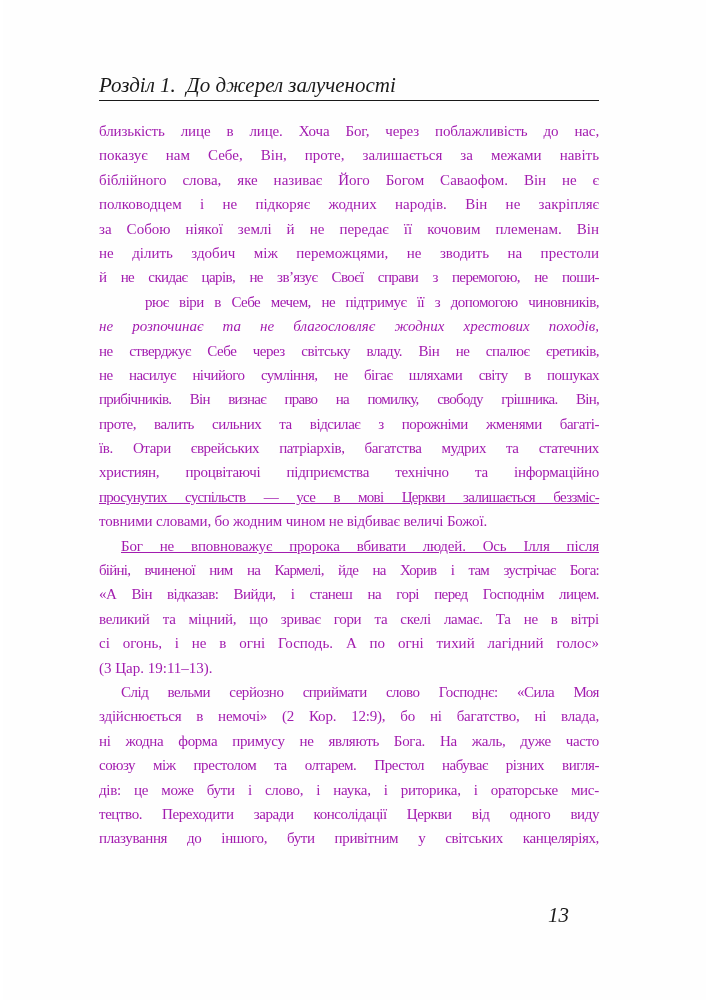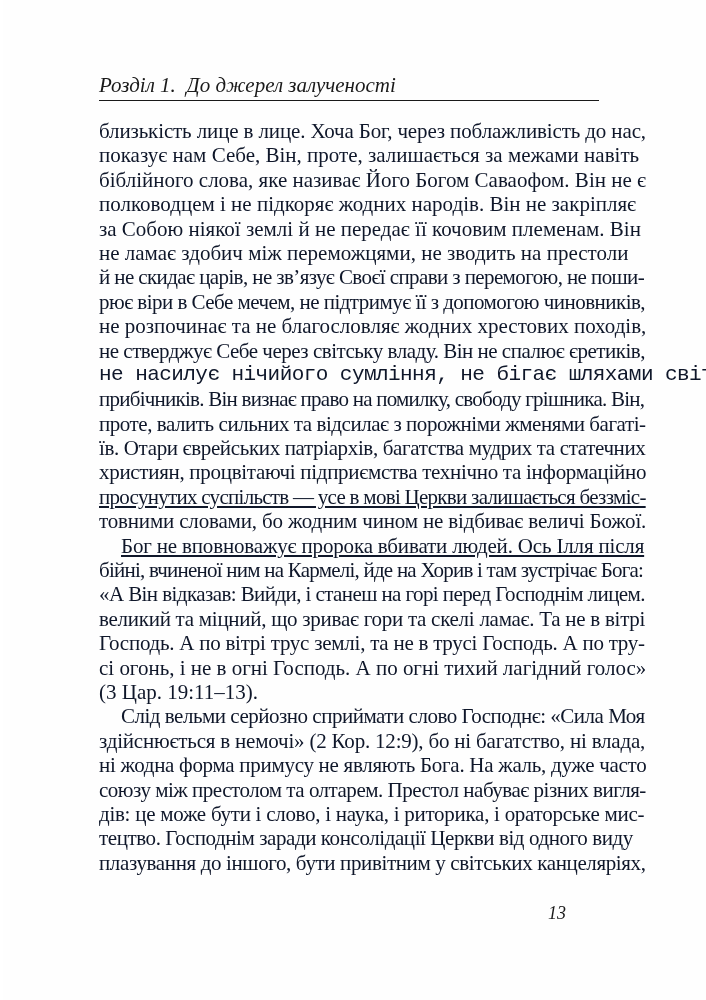--- a/index.html
+++ b/index.html
@@ -10,67 +10,66 @@
     font-family: "Liberation Serif", "DejaVu Serif", serif;
     font-style: italic; font-size: 21px; color: #1a1a1a; white-space: pre;
   }
   .head-rule {
     position: absolute; left: 96px; top: 100px; width: 500px; height: 0;
     border-top: 1.5px solid #1a1a1a;
   }
   .body-text {
     position: absolute; left: 96px; top: 119px; width: 500px;
     font-family: "Liberation Serif", "DejaVu Serif", serif;
-    font-size: 21px; line-height: 24.4px; color: #0f172a;
+    font-size: 15px; line-height: 24.4px; color: #a21caf;
   }
   .line {
     display: block; white-space: nowrap; text-align: justify; text-align-last: justify;
     height: 24.4px;
   }
   .line.last { text-align-last: left; }
   .line.indent { padding-left: 22px; }
   .folio {
     position: absolute; left: 545px; top: 903px;
     font-family: "Liberation Serif", "DejaVu Serif", serif;
-    font-style: italic; font-size: 18px; color: #1a1a1a;
+    font-style: italic; font-size: 21px; color: #1a1a1a;
   }
 </style>
 </head>
 <body>
 
 <div class="page">
   <div class="running-head">Розділ 1.  До джерел залученості</div>
   <div class="head-rule"></div>
   <div class="body-text" id="body-text">
       <span class="line" style="letter-spacing: -0.13px;">близькість лице в лице. Хоча Бог, через поблажливість до нас,</span>
       <span class="line">показує нам Себе, Він, проте, залишається за межами навіть</span>
       <span class="line">біблійного слова, яке називає Його Богом Саваофом. Він не є</span>
       <span class="line">полководцем і не підкоряє жодних народів. Він не закріпляє</span>
       <span class="line">за Собою ніякої землі й не передає її кочовим племенам. Він</span>
-      <span class="line">не ламає здобич між переможцями, не зводить на престоли</span>
+      <span class="line">не ділить здобич між переможцями, не зводить на престоли</span>
       <span class="line" style="letter-spacing: -0.6px;">й не скидає царів, не зв’язує Своєї справи з перемогою, не поши-</span>
-      <span class="line" style="letter-spacing: -0.53px;">рює віри в Себе мечем, не підтримує її з допомогою чиновників,</span>
-      <span class="line" style="letter-spacing: -0.01px;">не розпочинає та не благословляє жодних хрестових походів,</span>
+      <span class="line" style="letter-spacing: -0.53px; margin-left: 46px;">рює віри в Себе мечем, не підтримує її з допомогою чиновників,</span>
+      <span class="line" style="letter-spacing: -0.01px; font-style: italic;">не розпочинає та не благословляє жодних хрестових походів,</span>
       <span class="line" style="letter-spacing: -0.49px;">не стверджує Себе через світську владу. Він не спалює єретиків,</span>
-      <span class="line" style="letter-spacing: -0.56px; font-family: Liberation Mono, monospace;">не насилує нічийого сумління, не бігає шляхами світу в пошуках</span>
+      <span class="line" style="letter-spacing: -0.56px;">не насилує нічийого сумління, не бігає шляхами світу в пошуках</span>
       <span class="line" style="letter-spacing: -0.75px;">прибічників. Він визнає право на помилку, свободу грішника. Він,</span>
       <span class="line" style="letter-spacing: -0.45px;">проте, валить сильних та відсилає з порожніми жменями багаті-</span>
       <span class="line" style="letter-spacing: -0.36px;">їв. Отари єврейських патріархів, багатства мудрих та статечних</span>
       <span class="line" style="letter-spacing: -0.3px;">християн, процвітаючі підприємства технічно та інформаційно</span>
       <span class="line" style="letter-spacing: -0.72px; text-decoration: underline;">просунутих суспільств — усе в мові Церкви залишається беззміс-</span>
       <span class="line last" style="letter-spacing: -0.17px;">товними словами, бо жодним чином не відбиває величі Божої.</span>
       <span class="line indent" style="letter-spacing: -0.17px; text-decoration: underline;">Бог не вповноважує пророка вбивати людей. Ось Ілля після</span>
       <span class="line" style="letter-spacing: -0.77px;">бійні, вчиненої ним на Кармелі, йде на Хорив і там зустрічає Бога:</span>
       <span class="line" style="letter-spacing: -0.58px;">«А Він відказав: Вийди, і станеш на горі перед Господнім лицем.</span>
       <span class="line" style="letter-spacing: -0.27px;">великий та міцний, що зриває гори та скелі ламає. Та не в вітрі</span>
-      <span class="line" style="letter-spacing: -0.25px;">Господь. А по вітрі трус землі, та не в трусі Господь. А по тру-</span>
       <span class="line" style="letter-spacing: -0.01px;">сі огонь, і не в огні Господь. А по огні тихий лагідний голос»</span>
       <span class="line last">(3 Цар. 19:11–13).</span>
       <span class="line indent" style="letter-spacing: -0.49px;">Слід вельми серйозно сприймати слово Господнє: «Сила Моя</span>
       <span class="line" style="letter-spacing: -0.2px;">здійснюється в немочі» (2 Кор. 12:9), бо ні багатство, ні влада,</span>
       <span class="line" style="letter-spacing: -0.29px;">ні жодна форма примусу не являють Бога. На жаль, дуже часто</span>
       <span class="line" style="letter-spacing: -0.49px;">союзу між престолом та олтарем. Престол набуває різних вигля-</span>
       <span class="line" style="letter-spacing: -0.27px;">дів: це може бути і слово, і наука, і риторика, і ораторське мис-</span>
-      <span class="line" style="letter-spacing: -0.42px;">тецтво. Господнім заради консолідації Церкви від одного виду</span>
+      <span class="line" style="letter-spacing: -0.42px;">тецтво. Переходити заради консолідації Церкви від одного виду</span>
       <span class="line" style="letter-spacing: -0.37px;">плазування до іншого, бути привітним у світських канцеляріях,</span>
     </div>
   <div class="folio">13</div>
 </div>
 
 </body></html>

